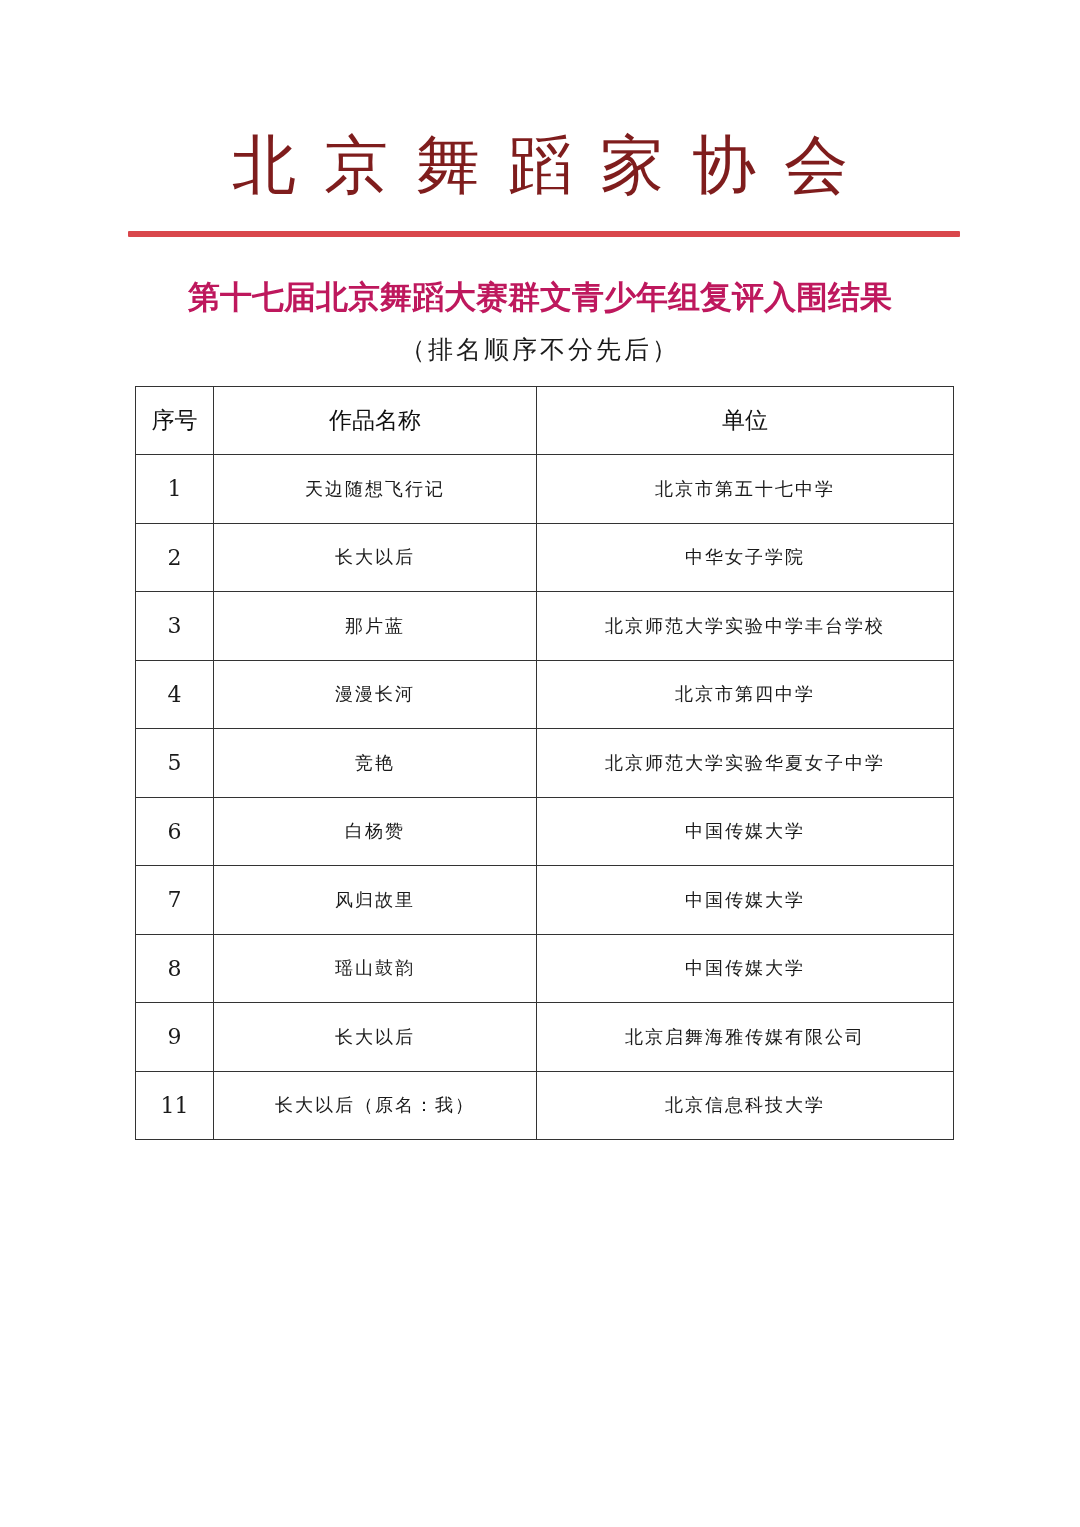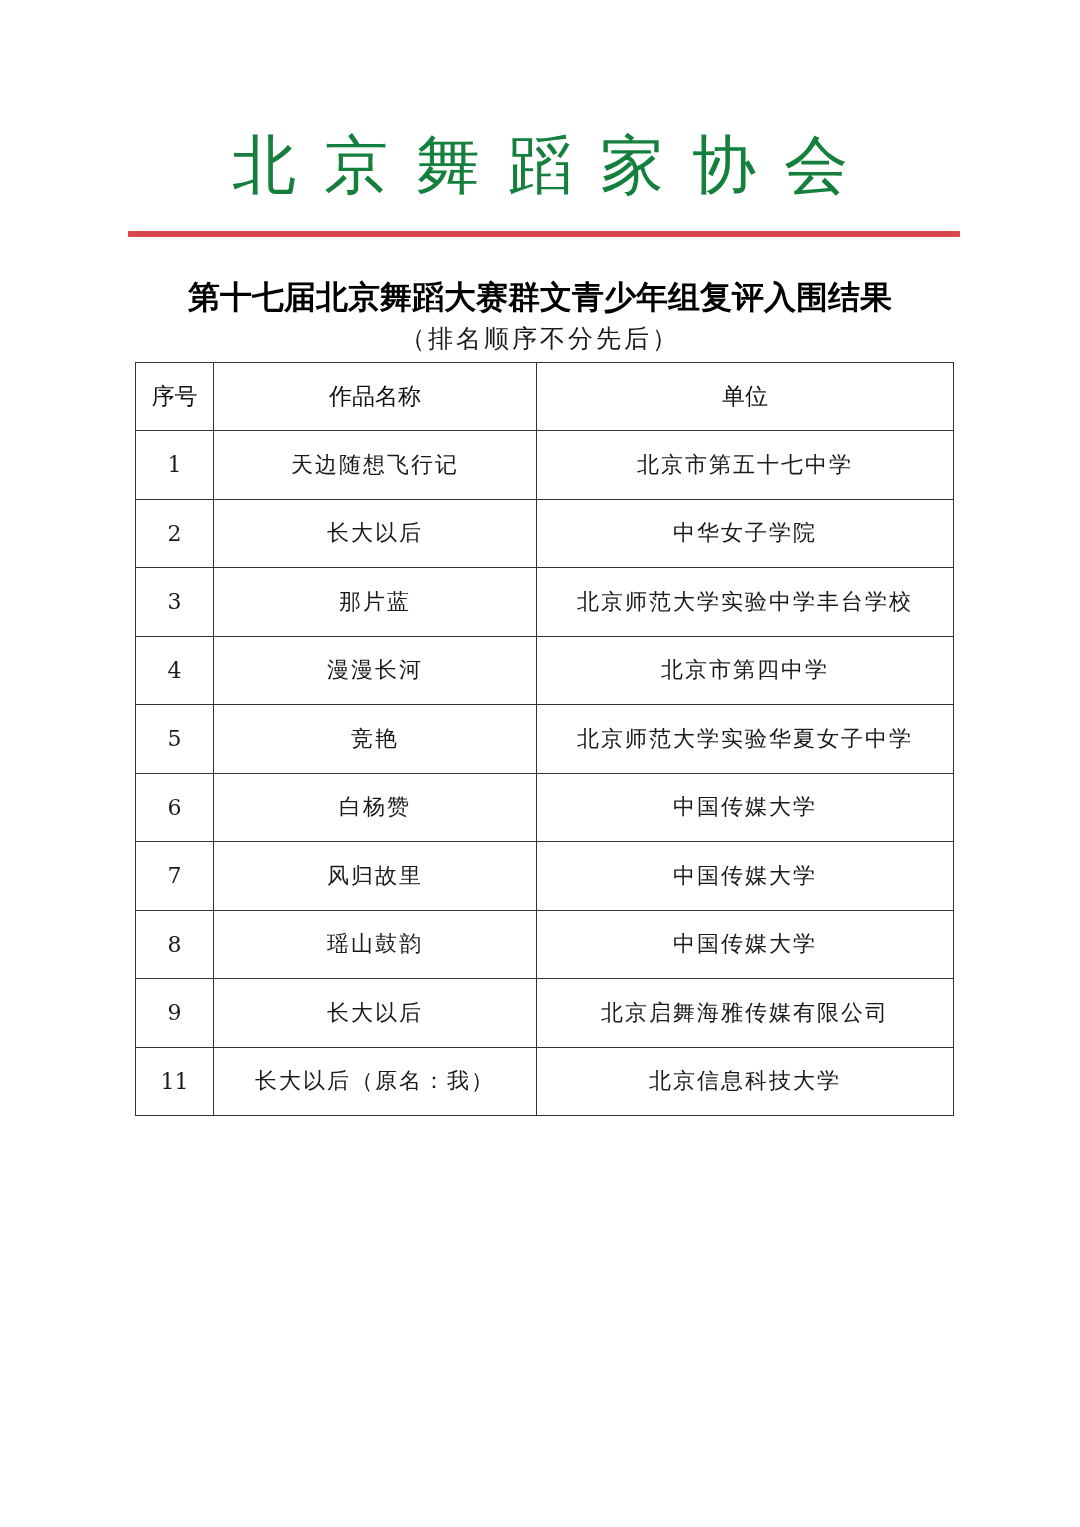--- a/index.html
+++ b/index.html
@@ -17,21 +17,21 @@
     }
     .letterhead {
       position: absolute;
       left: 0;
       top: 125px;
       width: 1080px;
       text-align: center;
       font-family: "DejaVu Serif", "Liberation Serif", serif;
       font-size: 64px;
       letter-spacing: 28px;
-      color: #15803d;
+      color: #7f1d1d;
       line-height: 80px;
       padding-left: 28px;
       box-sizing: border-box;
     }
     .red-rule {
       position: absolute;
       left: 128px;
       top: 231px;
       width: 832px;
       height: 6px;
@@ -40,58 +40,58 @@
     }
     .doc-title {
       position: absolute;
       left: 0;
       top: 275px;
       width: 1080px;
       text-align: center;
       font-family: "DejaVu Serif", "Liberation Serif", serif;
       font-weight: bold;
       font-size: 32px;
-      color: #000000;
+      color: #be185d;
       line-height: 44px;
     }
     .doc-subtitle {
       position: absolute;
       left: 0;
-      top: 319px;
+      top: 330px;
       width: 1080px;
       text-align: center;
       font-size: 25px;
       letter-spacing: 3px;
       color: #1a1a1a;
       line-height: 40px;
     }
     table.results {
       position: absolute;
       left: 135px;
-      top: 362px;
+      top: 386px;
       width: 818px;
       border-collapse: collapse;
       table-layout: fixed;
     }
     table.results th,
     table.results td {
       border: 1.5px solid #333333;
       text-align: center;
       vertical-align: middle;
       padding: 0;
     }
     table.results th {
       height: 67px;
       font-size: 23px;
       font-weight: normal;
       color: #111111;
     }
     table.results td {
       height: 67.5px;
-      font-size: 22px;
+      font-size: 18px;
       letter-spacing: 2px;
       color: #1a1a1a;
     }
     table.results td.num {
       font-family: "DejaVu Serif", "Liberation Serif", serif;
       letter-spacing: 0;
       font-size: 22px;
     }
     col.c-num { width: 78px; }
     col.c-work { width: 323px; }

